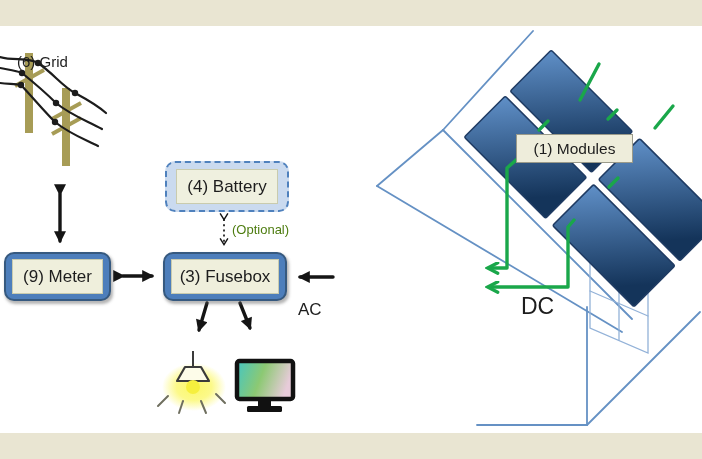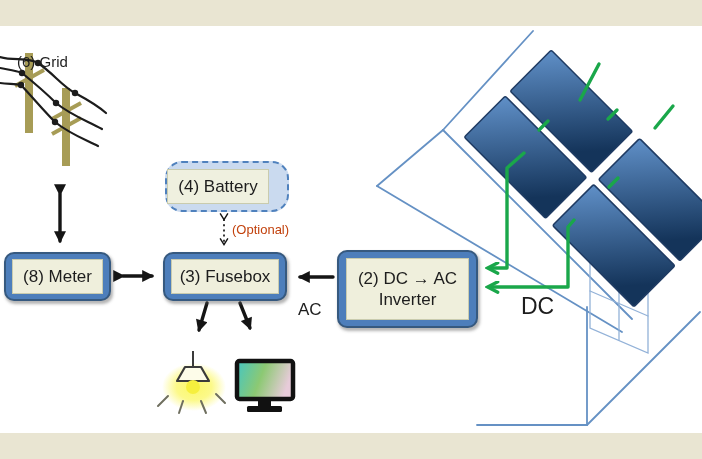--- a/index.html
+++ b/index.html
@@ -9,21 +9,21 @@
     font-family:"Liberation Sans", sans-serif;
     color:#1f1f1f;
   }
   .band{position:absolute;left:0;width:702px;height:26px;background:#e9e5d2;}
   .band.top{top:0;}
   .band.bottom{top:433px;}
   svg.scene{position:absolute;left:0;top:0;width:702px;height:459px;}
 
   .freelabel{position:absolute;white-space:nowrap;color:#1d1d1d;}
   .grid-label{left:17px;top:30px;font-size:15px;margin-top:23px;}
-  .optional-label{left:232px;top:222px;font-size:13px;color:#c2410c;}
+  .optional-label{left:232px;top:222px;font-size:13px;color:#4d7c0f;}
   .ac-label{left:298px;top:292px;font-size:17px;margin-top:8px;}
   .dc-label{left:521px;top:293px;font-size:23px;}
 
   .node{
     position:absolute;border-radius:10px;background:#4d7ebb;
     border:2px solid #36597f;box-sizing:border-box;
     box-shadow:1.5px 2.5px 3px rgba(90,90,90,.45);
     display:flex;align-items:center;justify-content:center;
   }
   .node .inner{
@@ -32,22 +32,22 @@
     font-size:17px;color:#1d1d1d;text-align:center;line-height:1.25;
   }
   .meter-box{left:4px;top:252px;width:107px;height:49px;}
   .meter-box .inner{width:91px;height:35px;}
   .fusebox-box{left:163px;top:252px;width:124px;height:49px;}
   .fusebox-box .inner{width:108px;height:35px;}
   .inverter-box{left:337px;top:250px;width:141px;height:78px;}
   .inverter-box .inner{width:123px;height:62px;}
   .battery-box{
     position:absolute;left:165px;top:161px;width:124px;height:51px;
-    border-radius:17px;background:#cadaef;border:2.5px dashed #4f81bd;
-    box-sizing:border-box;display:flex;align-items:center;justify-content:flex-start;
+    border-radius:10px;background:#cadaef;border:2.5px dashed #4f81bd;
+    box-sizing:border-box;display:flex;align-items:center;justify-content:center;
   }
   .battery-box .inner{
     background:#eff0df;border:1px solid #c9cbae;box-sizing:border-box;
     width:102px;height:35px;display:flex;align-items:center;justify-content:center;
     font-size:17px;color:#1d1d1d;
   }
   .modules-label{
     position:absolute;left:516px;top:134px;width:117px;height:29px;
     background:#eeeddb;border:1px solid #9a9a8a;box-sizing:border-box;
     display:flex;align-items:center;justify-content:center;
@@ -168,40 +168,37 @@
       <rect x="237" y="361" width="56" height="38" rx="2.5" fill="url(#screenGrad)" stroke="#111111" stroke-width="4.5"></rect>
       <rect x="258" y="399" width="13" height="7" fill="#111111"></rect>
       <rect x="247" y="406" width="35" height="6" rx="1.5" fill="#111111"></rect>
     </g>
   </svg>
 
   <div class="freelabel grid-label">(6) Grid</div>
 
   <div class="node meter-box">
     <div class="inner">
-      <span>(8) Meter</span>
+      <span>(9) Meter</span>
     </div>
   </div>
 
   <div class="node fusebox-box">
     <div class="inner">
       <span>(3) Fusebox</span>
     </div>
   </div>
 
   <div class="battery-box">
     <div class="inner">
       <span>(4) Battery</span>
     </div>
   </div>
 
-  <div class="node inverter-box">
-    <div class="inner">
-      <span>(2) DC → AC</span>
-      <span>Inverter</span>
-    </div>
-  </div>
-
+
+  <div class="modules-label">
+    <span>(1) Modules</span>
+  </div>
 
   <div class="freelabel optional-label">(Optional)</div>
   <div class="freelabel ac-label">AC</div>
   <div class="freelabel dc-label">DC</div>
 </div>
 
 </body></html>

